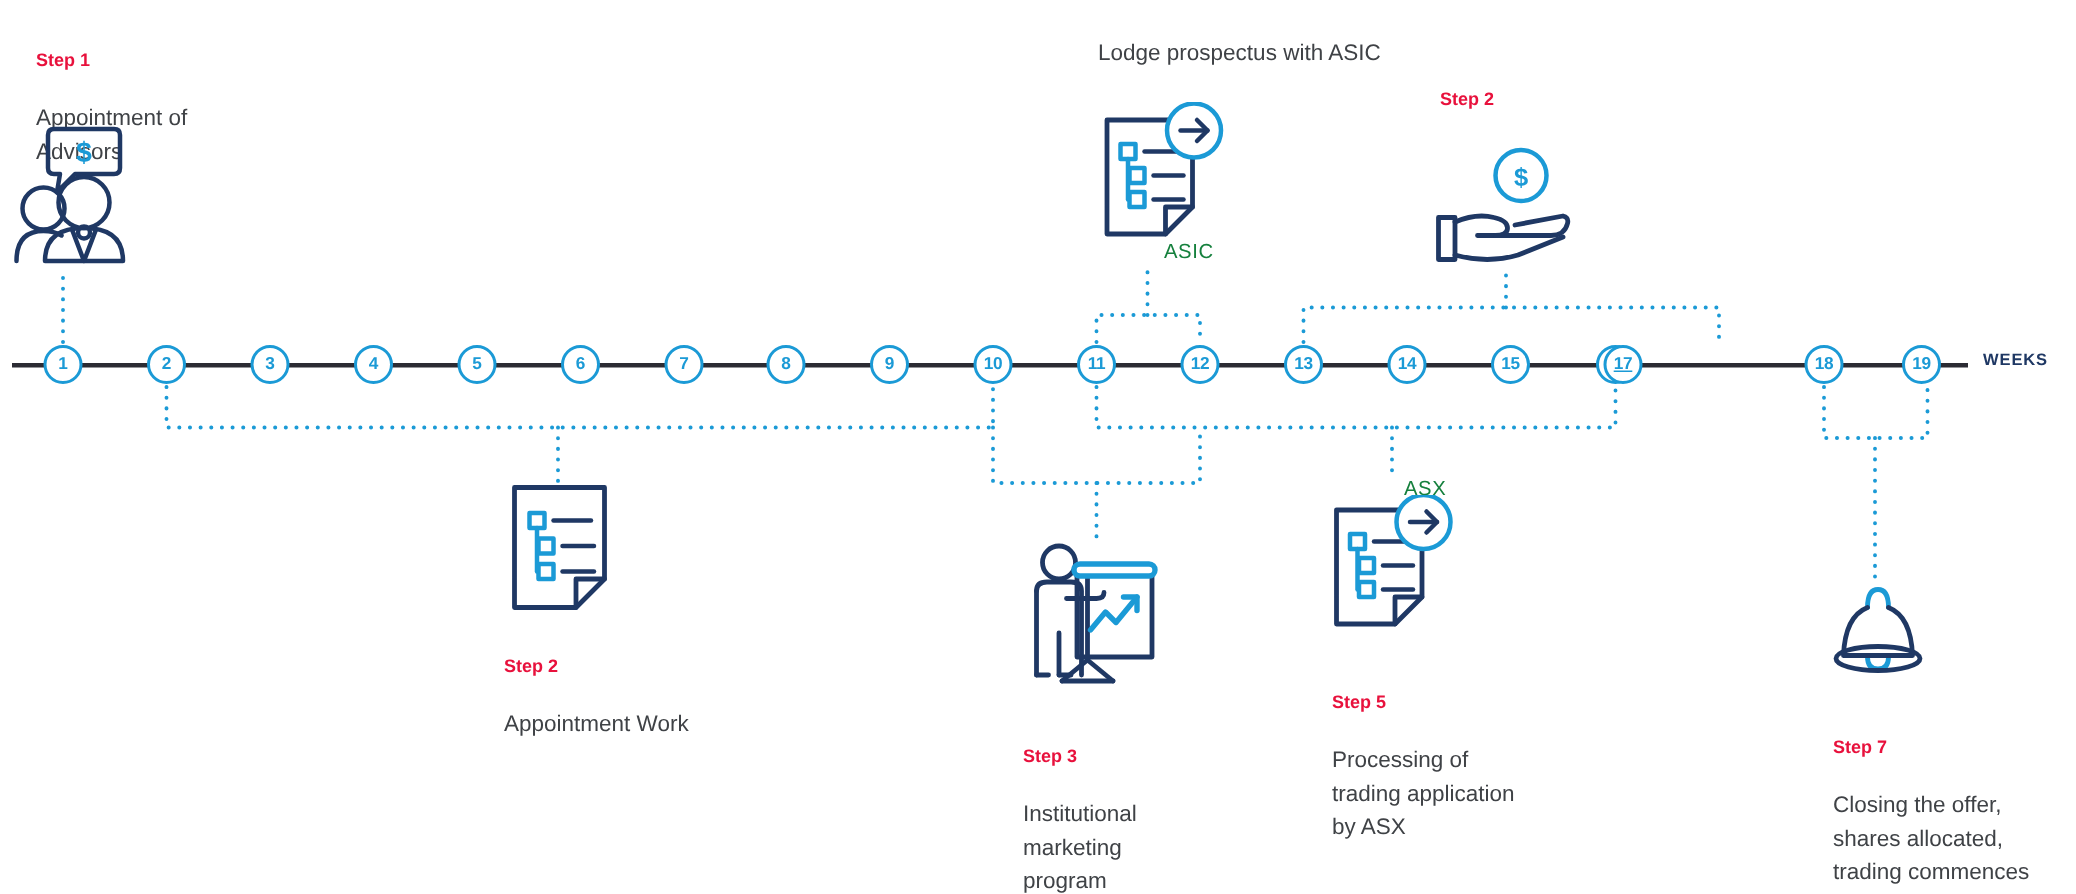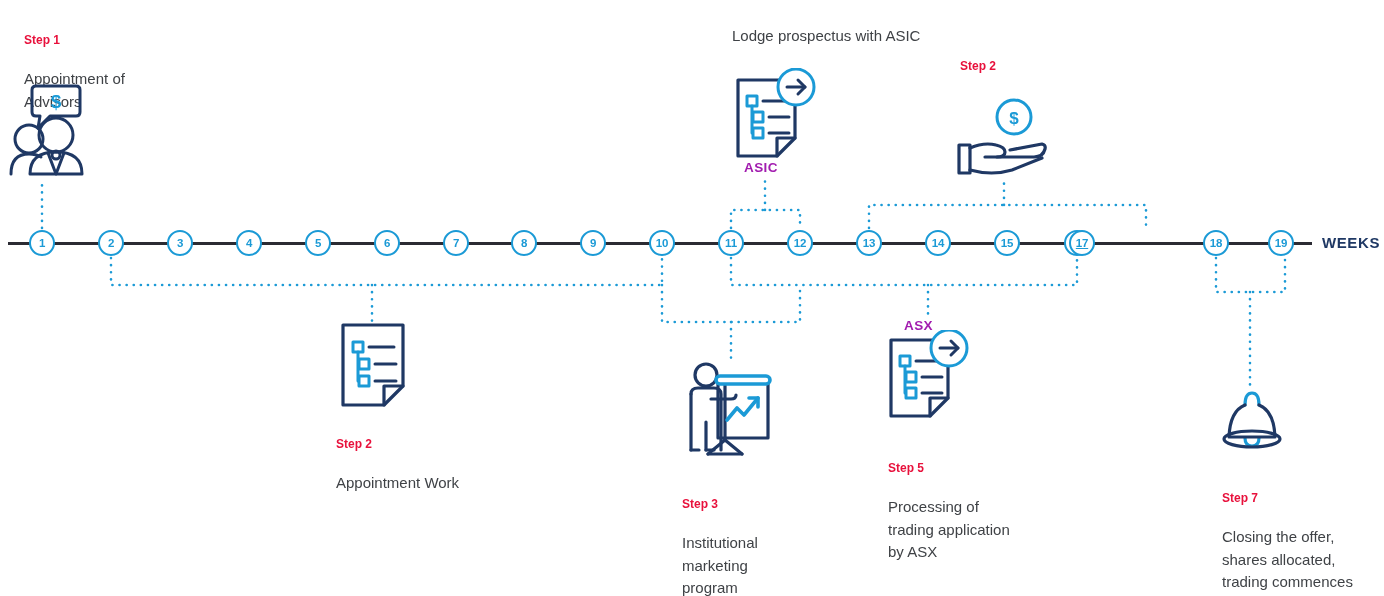--- a/index.html
+++ b/index.html
@@ -47,21 +47,21 @@
     display: flex;
     align-items: center;
     justify-content: center;
     font-size: 11.5px;
     font-weight: bold;
     color: #1b9ad6;
     letter-spacing: -0.2px;
   }
   .weeks-label {
     position: absolute;
-    font-size: 15px;
+    font-size: 11px;
     font-weight: bold;
     color: #1f3864;
     letter-spacing: 0.6px;
     white-space: nowrap;
   }
 
   
   .step-block {
     position: absolute;
     white-space: pre-line;
@@ -81,24 +81,25 @@
     white-space: pre-line;
   }
 
   
   .icon-wrap {
     position: absolute;
   }
   .icon-tag {
     position: absolute;
     font-size: 13.5px;
-    font-weight: bold;
-    color: #a21caf;
+    font-weight: normal;
+    color: #15803d;
     letter-spacing: 0.4px;
     white-space: nowrap;
+    margin-left: 32px;
   }
 </style>
 </head>
 <body>
 
 <div id="stage">
 
   <svg id="wires" viewBox="0 0 1384 596">
     <g stroke="#1b9ad6" stroke-width="2.6" fill="none" stroke-linecap="round" stroke-dasharray="0.1 7">
 

